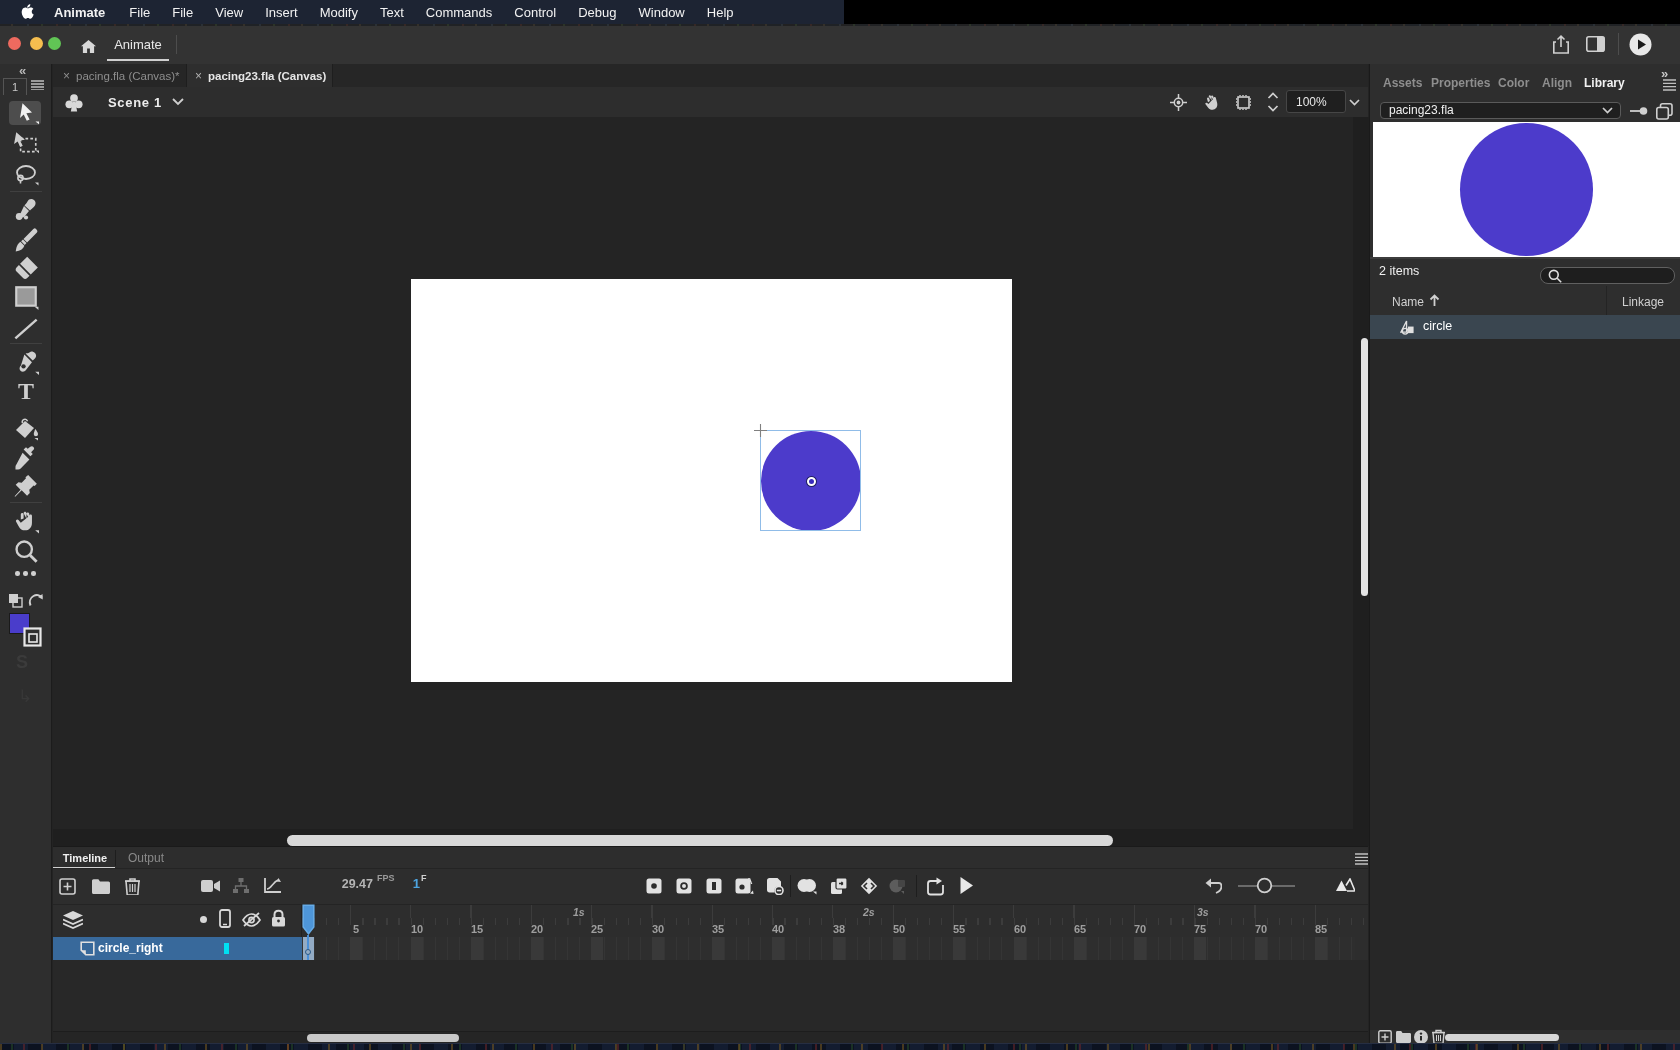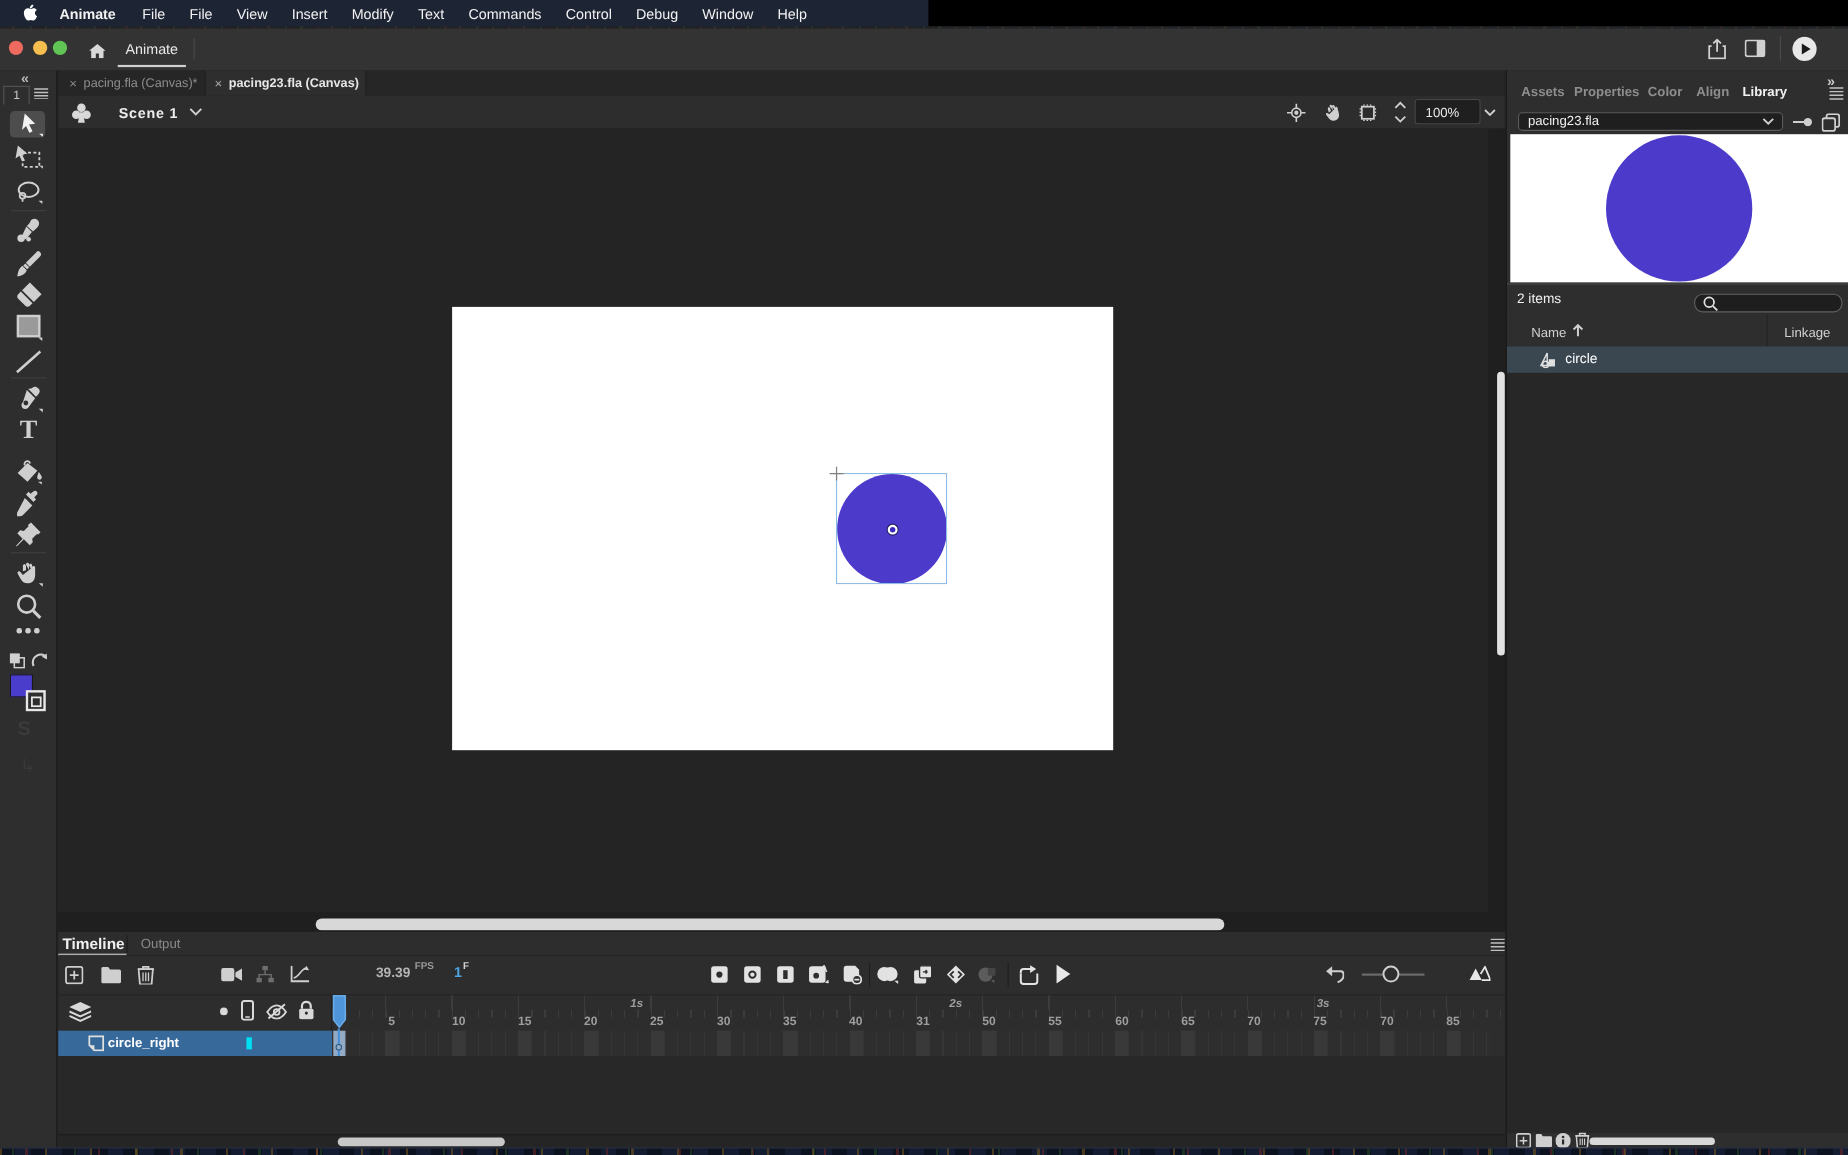--- a/index.html
+++ b/index.html
@@ -276,21 +276,21 @@
     <svg style="position:absolute;left:701px;top:307px" width="13" height="13" viewBox="0 0 13 13" stroke="#808080" stroke-width="1.1">
         <path d="M6.5 0v13M0 6.5h13"></path>
       </svg>
 
     <div style="position:absolute;left:234px;top:718px;width:826px;height:11px;border-radius:6px;background:#d8d8d8;"></div>
     <div style="position:absolute;left:1308px;top:221px;width:7px;height:258px;border-radius:4px;background:#e2e2e2;"></div>
   </div>
 
   <div id="timeline" class="abs">
 
-    <div style="position:absolute;left:7px;top:0;width:50px;height:21px;color:#f0f0f0;font-size:14px;font-weight:bold;display:flex;align-items:center;justify-content:center;">Timeline</div>
+    <div style="position:absolute;left:7px;top:0;width:50px;height:21px;color:#f0f0f0;font-size:11px;font-weight:bold;display:flex;align-items:center;justify-content:center;">Timeline</div>
     <div style="position:absolute;left:0;top:20px;width:62px;height:2px;background:#cfcfcf;"></div>
     <div style="position:absolute;left:68px;top:0;width:50px;height:21px;color:#8a8a8a;font-size:12px;display:flex;align-items:center;justify-content:center;">Output</div>
     <div style="position:absolute;left:62px;top:3px;width:1px;height:16px;background:#1e1e1e;"></div>
     <div style="position:absolute;left:0px;top:21px;width:1315px;height:1px;background:#242424;"></div>
     <svg style="position:absolute;left:1302px;top:6px" width="13" height="12" viewBox="0 0 13 12" stroke="#c0c0c0" stroke-width="1.3">
         <path d="M0 1h13M0 4.3h13M0 7.6h13M0 11h13"></path>
       </svg>
 
     <svg style="position:absolute;left:6px;top:31px" width="17" height="17" viewBox="0 0 17 17">
         <rect x="1" y="1" width="15" height="15" rx="2" fill="none" stroke="#cfcfcf" stroke-width="1.6"></rect>
@@ -312,21 +312,21 @@
         <rect x="5.5" y="0" width="5" height="4"></rect>
         <rect x="0" y="11" width="5" height="4"></rect>
         <rect x="11" y="11" width="5" height="4"></rect>
         <path d="M8 4v4M2.5 11V8h11v3" stroke="#6e6e6e" stroke-width="1.3" fill="none"></path>
       </svg>
     <svg style="position:absolute;left:211px;top:31px" width="17" height="16" viewBox="0 0 17 16">
         <path d="M1 0v14h16" stroke="#cfcfcf" stroke-width="1.8" fill="none"></path>
         <path d="M3 11C7 11 9 4 14 2" stroke="#cfcfcf" stroke-width="1.6" fill="none"></path>
         <path d="M14.5 0l2.5 4-4.5-0.5z" fill="#cfcfcf"></path>
       </svg>
-    <div style="position:absolute;left:272px;top:30px;width:48px;height:18px;color:#b4b4b4;font-size:12.5px;font-weight:bold;text-align:right;">39.39</div>
+    <div style="position:absolute;left:272px;top:30px;width:48px;height:18px;color:#b4b4b4;font-size:12.5px;font-weight:bold;text-align:right;">29.47</div>
     <div style="position:absolute;left:324px;top:26px;color:#9a9a9a;font-size:9px;font-weight:bold;">FPS</div>
     <div style="position:absolute;left:355px;top:29px;width:12px;height:18px;color:#4da4e0;font-size:13px;font-weight:bold;text-align:right;">1</div>
     <div style="position:absolute;left:368px;top:26px;color:#d0d0d0;font-size:9px;font-weight:bold;">F</div>
 
     <svg style="position:absolute;left:593px;top:31px" width="16" height="16" viewBox="0 0 16 16">
         <rect x="0.5" y="0.5" width="15" height="15" rx="2.5" fill="#e2e2e2"></rect>
         <circle cx="8" cy="8" r="2.8" fill="#2d2d2d"></circle>
       </svg>
     <svg style="position:absolute;left:623px;top:31px" width="16" height="16" viewBox="0 0 16 16">
         <rect x="0.5" y="0.5" width="15" height="15" rx="2.5" fill="#e2e2e2"></rect>
@@ -416,21 +416,21 @@
     <div style="position:absolute;left:249px;top:71px;width:1066px;height:7px;background:repeating-linear-gradient(90deg,#3c3c3c 0 1.2px,transparent 1.2px 12.06px);"></div>
     <div id="ruler-nums" style="position:absolute;left:0;top:0;">
       <span class="rn" style="left:291px;">5</span>
         <span class="rn" style="left:352px;">10</span>
         <span class="rn" style="left:412px;">15</span>
         <span class="rn" style="left:472px;">20</span>
         <span class="rn" style="left:532px;">25</span>
         <span class="rn" style="left:593px;">30</span>
         <span class="rn" style="left:653px;">35</span>
         <span class="rn" style="left:713px;">40</span>
-        <span class="rn" style="left:774px;">31</span>
+        <span class="rn" style="left:774px;">38</span>
         <span class="rn" style="left:834px;">50</span>
         <span class="rn" style="left:894px;">55</span>
         <span class="rn" style="left:955px;">60</span>
         <span class="rn" style="left:1015px;">65</span>
         <span class="rn" style="left:1075px;">70</span>
         <span class="rn" style="left:1135px;">75</span>
         <span class="rn" style="left:1196px;">70</span>
         <span class="rn" style="left:1256px;">85</span>
       <span class="sec" style="left:520px;">1s</span>
         <span class="sec" style="left:810px;">2s</span>

